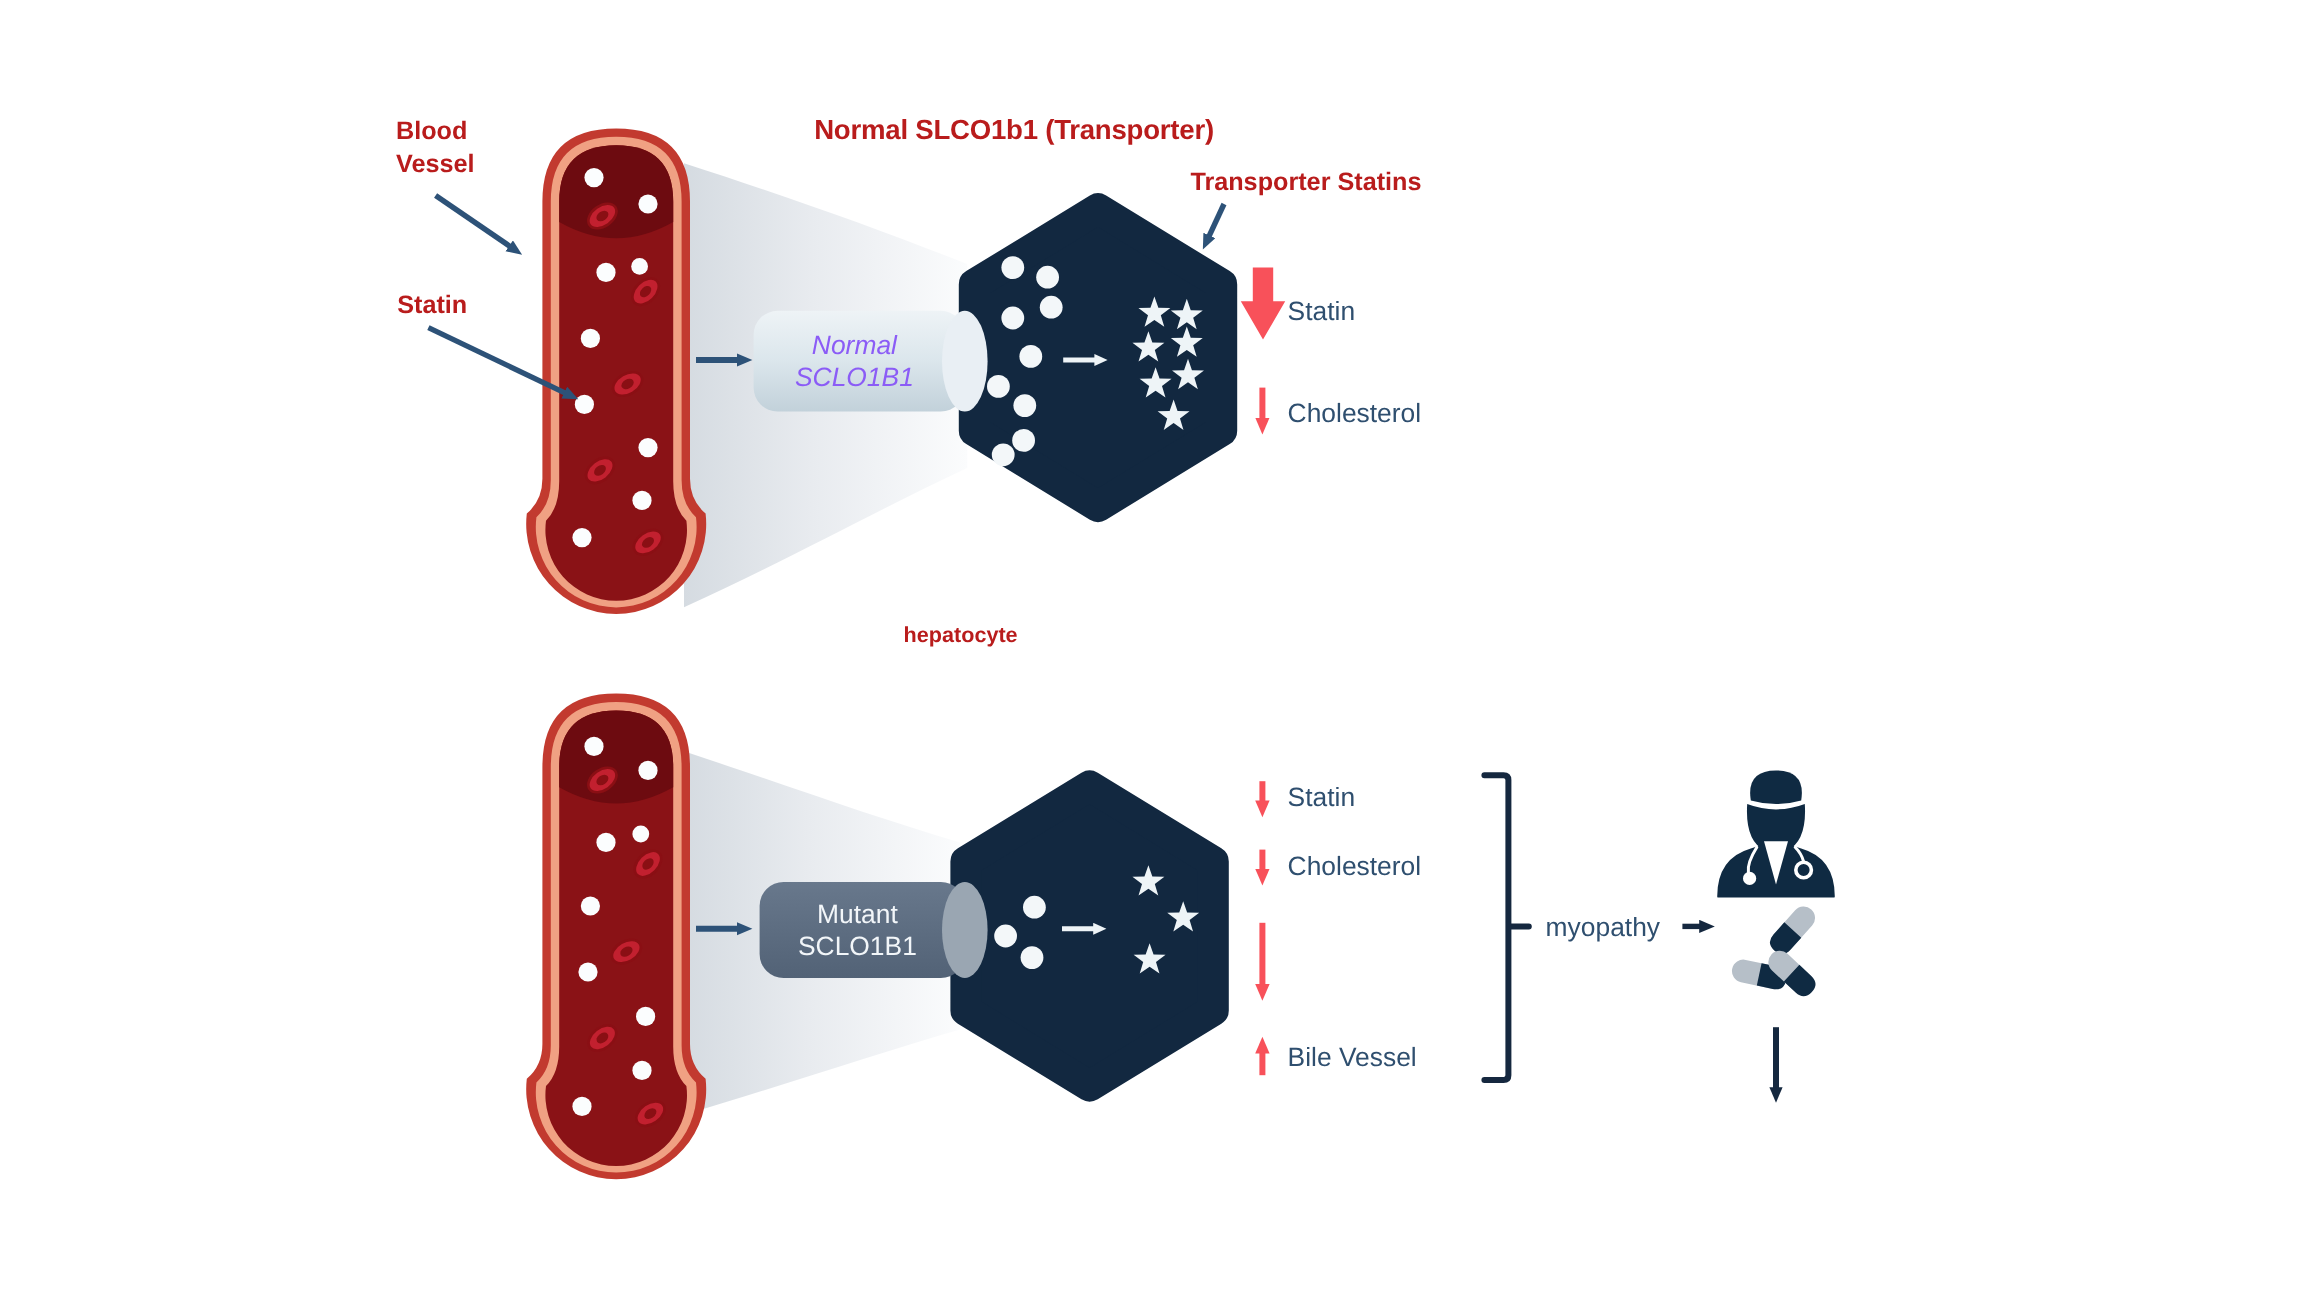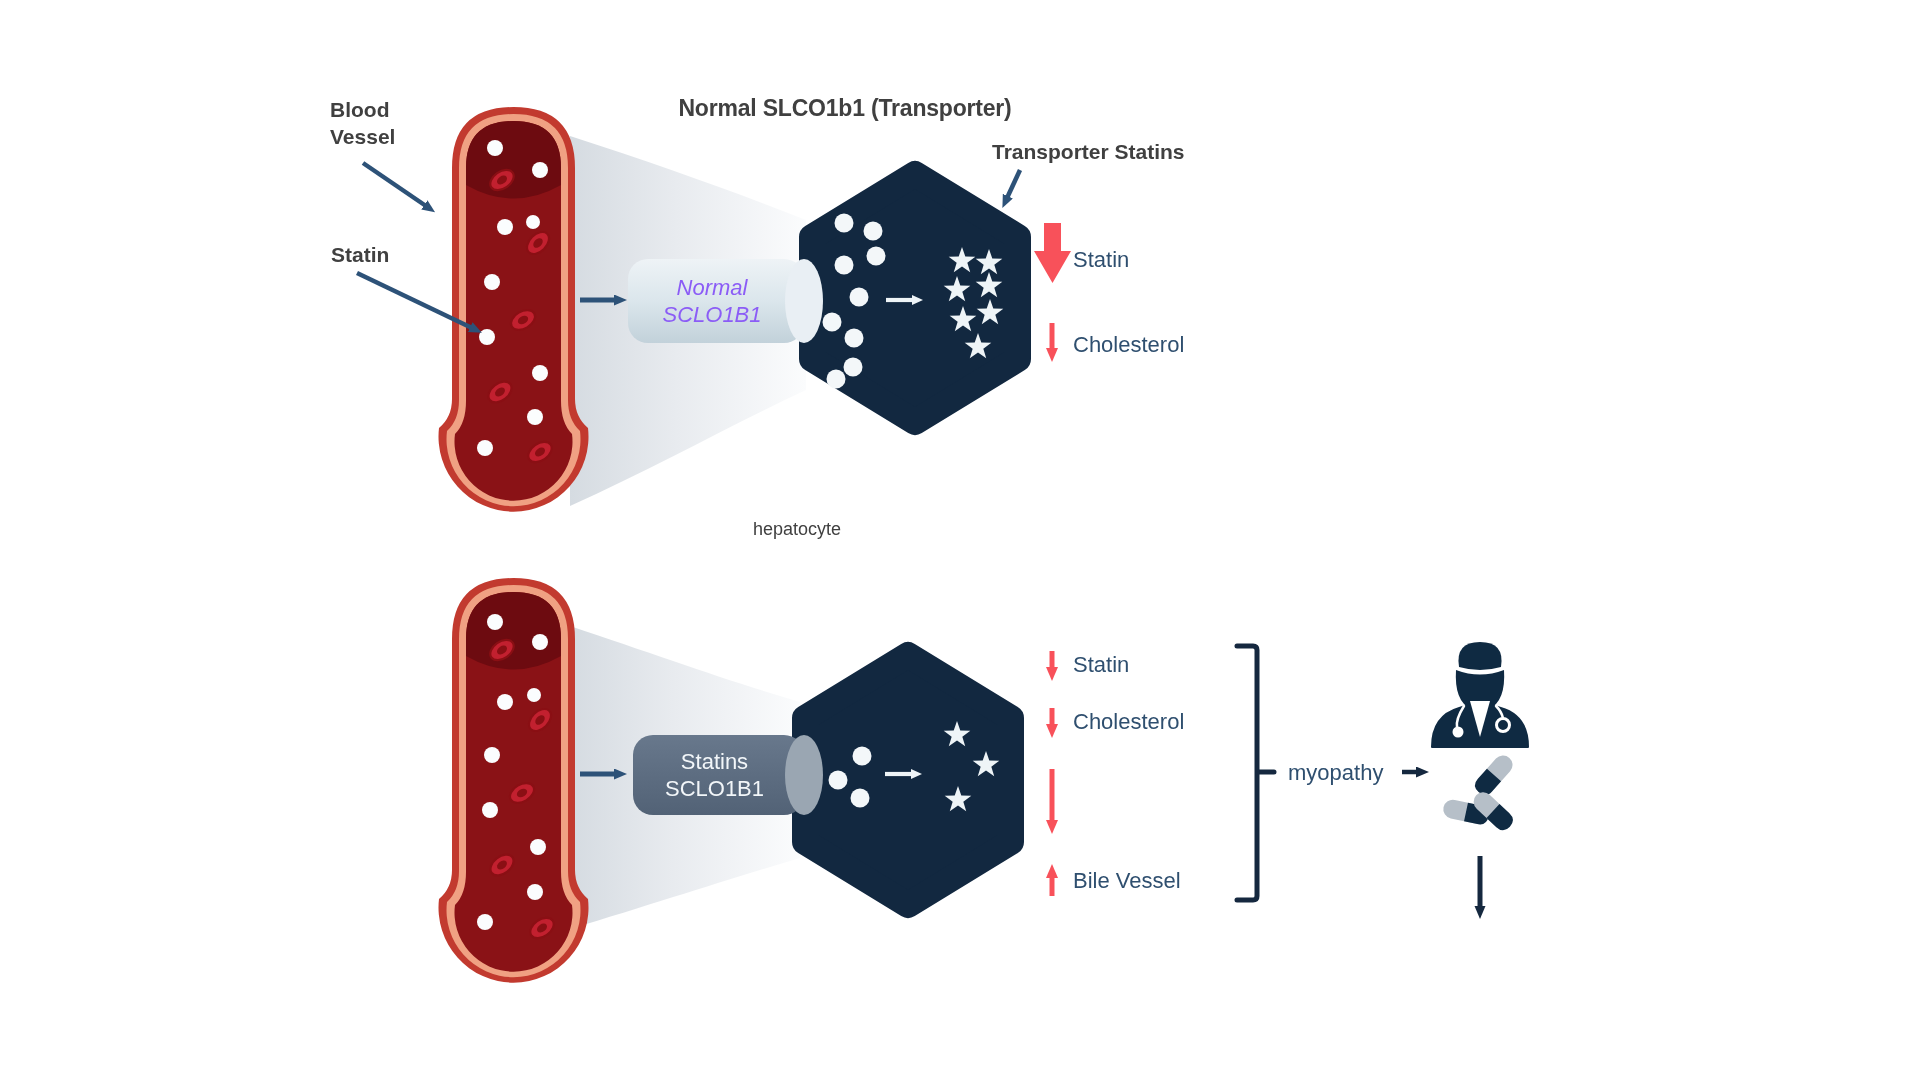--- a/index.html
+++ b/index.html
@@ -1,19 +1,19 @@
 <!DOCTYPE html>
 <html style="--navy: #122840; --navy-icon: #0f2a42; --text-strong: #14324f; --text-regular: #2f4f6f; --accent-red: #f8515a; --vessel-red: #c23a2f; --vessel-lining: #f0a183; --vessel-blood: #8a1216; --cylinder-light: #d5e0e8; --cylinder-dark: #5b6b80; --pill-gray: #b6bfc8; --smoke-gray: #d5dbe1;"><head>
 <meta charset="utf-8">
 <style>
   html,body{margin:0;padding:0;background:#ffffff;}
   #canvas{position:relative;width:1920px;height:1080px;background:#ffffff;overflow:hidden;
           font-family:"Liberation Sans",sans-serif;}
   #art{position:absolute;left:0;top:0;}
-  .lbl{position:absolute;white-space:pre-line;color:#404040;}
+  .lbl{position:absolute;white-space:pre-line;color:#b91c1c;}
   .t-title{font-size:23px;font-weight:bold;white-space:nowrap;transform:translateX(-50%);letter-spacing:-0.2px;text-align:right;}
   .t-side{font-size:21px;font-weight:bold;line-height:1.3;}
   .t-item{font-size:22px;font-weight:normal;color:#2f4f6f;line-height:30px;}
   .t-cyl{position:absolute;display:flex;align-items:center;justify-content:center;text-align:center;
          font-size:22px;line-height:1.25;white-space:pre-line;}
   .t-cyl.light{color:#8b5cf6;font-style:italic;}
   .t-cyl.dark{color:#f2f6f9;}
   .t-center{transform:translateX(-50%);text-align:center;}
 </style>
 </head>
@@ -209,20 +209,20 @@
 
   <div class="lbl t-side" style="left:330px;top:96px;">Blood
 Vessel</div>
   <div class="lbl t-side" style="left:331px;top:241px;">Statin</div>
   <div class="lbl t-title" style="left:845px;top:95px;">Normal SLCO1b1 (Transporter)</div>
   <div class="lbl t-side" style="left:992px;top:138px;">Transporter Statins</div>
   <div class="t-cyl light" style="left:628px;top:259px;width:168px;height:84px;">Normal
 SCLO1B1</div>
   <div class="lbl t-item" style="left:1073px;top:245px;">Statin</div>
   <div class="lbl t-item" style="left:1073px;top:330px;">Cholesterol</div>
-  <div class="lbl" style="left:753px;top:519px;font-size:18px;font-weight:normal;">hepatocyte</div>
-  <div class="t-cyl dark" style="left:633px;top:735px;width:163px;height:80px;">Statins
+  <div class="lbl" style="left:753px;top:519px;font-size:18px;font-weight:bold;">hepatocyte</div>
+  <div class="t-cyl dark" style="left:633px;top:735px;width:163px;height:80px;">Mutant
 SCLO1B1</div>
   <div class="lbl t-item" style="left:1073px;top:650px;">Statin</div>
   <div class="lbl t-item" style="left:1073px;top:707px;">Cholesterol</div>
   <div class="lbl t-item" style="left:1073px;top:866px;">Bile Vessel</div>
   <div class="lbl t-item" style="left:1288px;top:758px;">myopathy</div>
 </div>
 
 </body></html>

